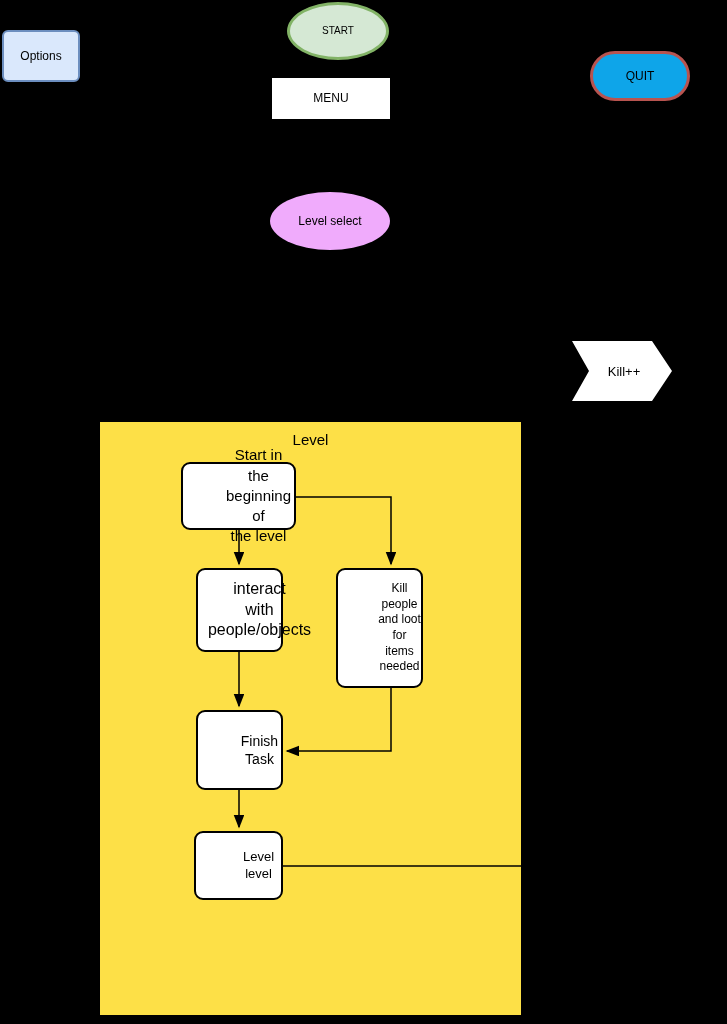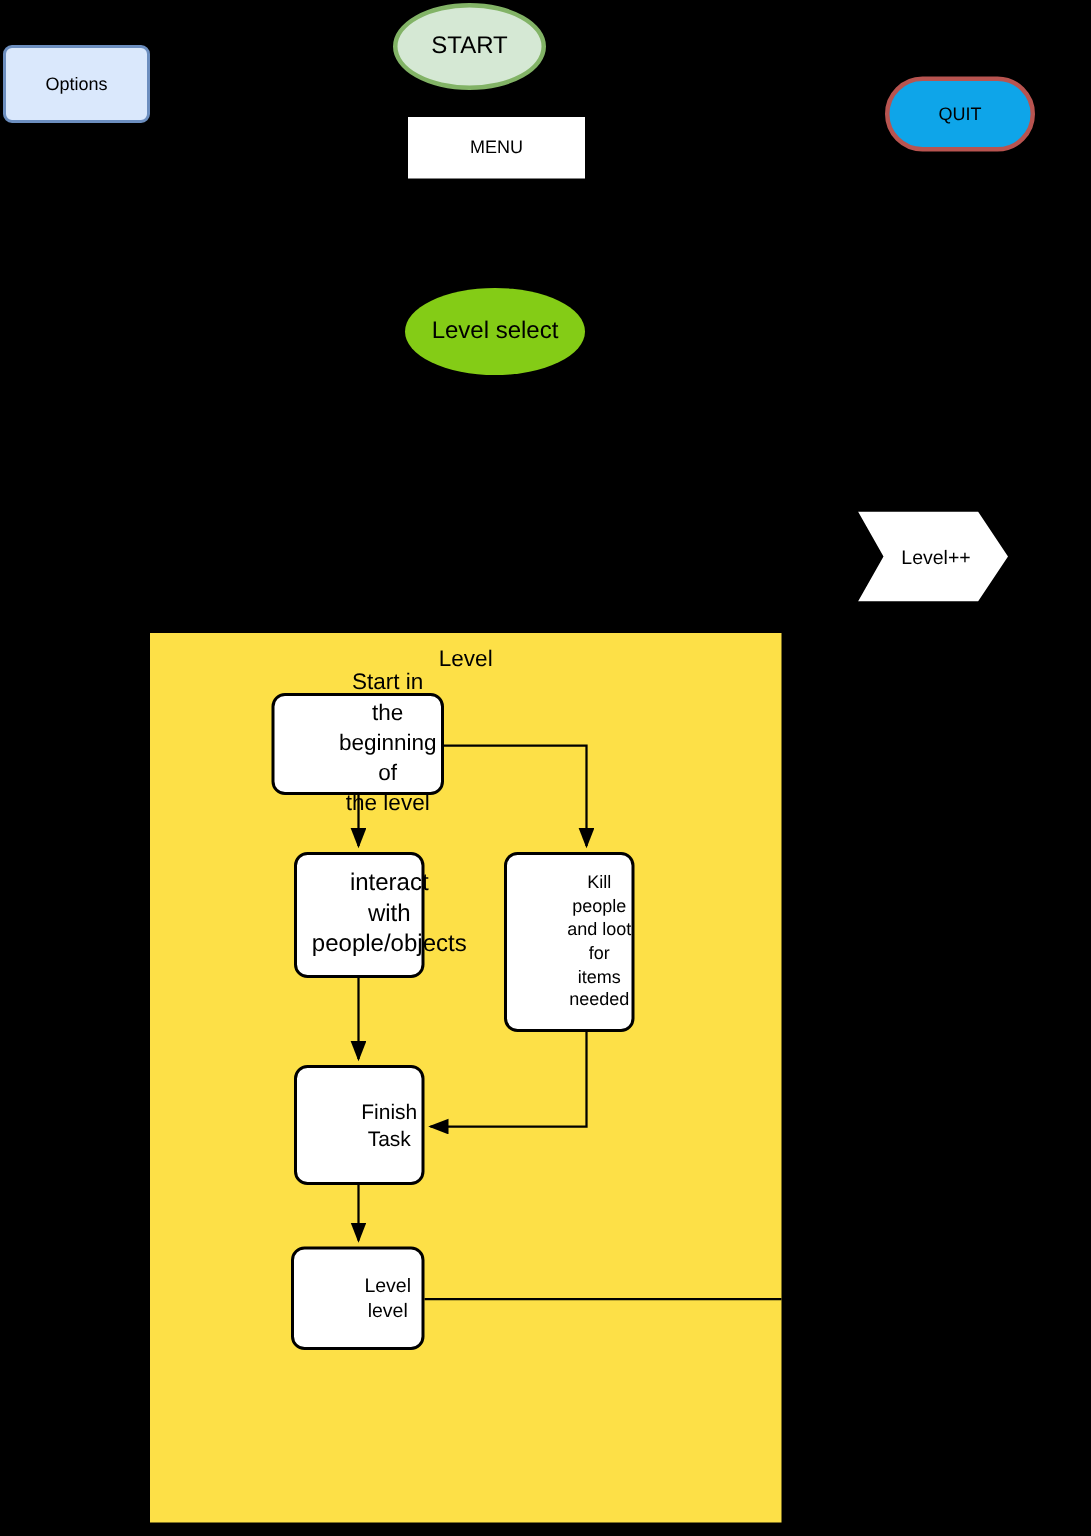--- a/index.html
+++ b/index.html
@@ -23,50 +23,50 @@
     display: flex;
     align-items: center;
     justify-content: center;
     text-align: center;
     box-sizing: border-box;
     white-space: pre-line;
     line-height: 1.25;
   }
   
   .options-box {
-    left: 2px; top: 30px; width: 98px; height: 52px;
+    left: 2px; top: 30px; width: 78px; height: 52px;
     background: #dae8fc;
     border: 2px solid #6c8ebf;
     border-radius: 6px;
     font-size: 12px;
   }
   .start-ellipse {
-    left: 262px; top: 2px; width: 102px; height: 58px;
+    left: 287px; top: 2px; width: 102px; height: 58px;
     background: #d5e8d4;
     border: 3px solid #82b366;
     border-radius: 50%;
-    font-size: 16px;
+    font-size: 10px;
   }
   .menu-rect {
     left: 272px; top: 78px; width: 118px; height: 41px;
     background: #ffffff;
     font-size: 12px;
   }
   .quit-stadium {
     left: 590px; top: 51px; width: 100px; height: 50px;
     background: #0ea5e9;
     border: 3px solid #b85450;
     border-radius: 25px;
     font-size: 12px;
   }
   .level-select-ellipse {
     left: 270px; top: 192px; width: 120px; height: 58px;
-    background: #84cc16;
+    background: #f0abfc;
     border-radius: 50%;
-    font-size: 16px;
+    font-size: 12px;
   }
   .level-plus-wrap {
     position: absolute;
     left: 572px; top: 341px; width: 100px; height: 60px;
   }
   .level-plus-wrap svg { display: block; }
   .level-plus-label {
     position: absolute;
     left: 10px; top: 0; width: 84px; height: 60px;
     display: flex; align-items: center; justify-content: center;
@@ -131,21 +131,21 @@
   </div>
 
   <div class="node level-select-ellipse">
     <span>Level select</span>
   </div>
 
   <div class="level-plus-wrap">
     <svg width="100" height="60" viewBox="0 0 100 60">
       <polygon points="0,0 80,0 100,30 80,60 0,60 17,30" fill="#ffffff"></polygon>
     </svg>
-    <div class="level-plus-label">Level++</div>
+    <div class="level-plus-label">Kill++</div>
   </div>
 
   <div class="level-container">
     <div class="level-title">Level</div>
 
     <div class="flow-box start-in-box">
       <span>Start in the
 beginning of
 the level</span>
     </div>

